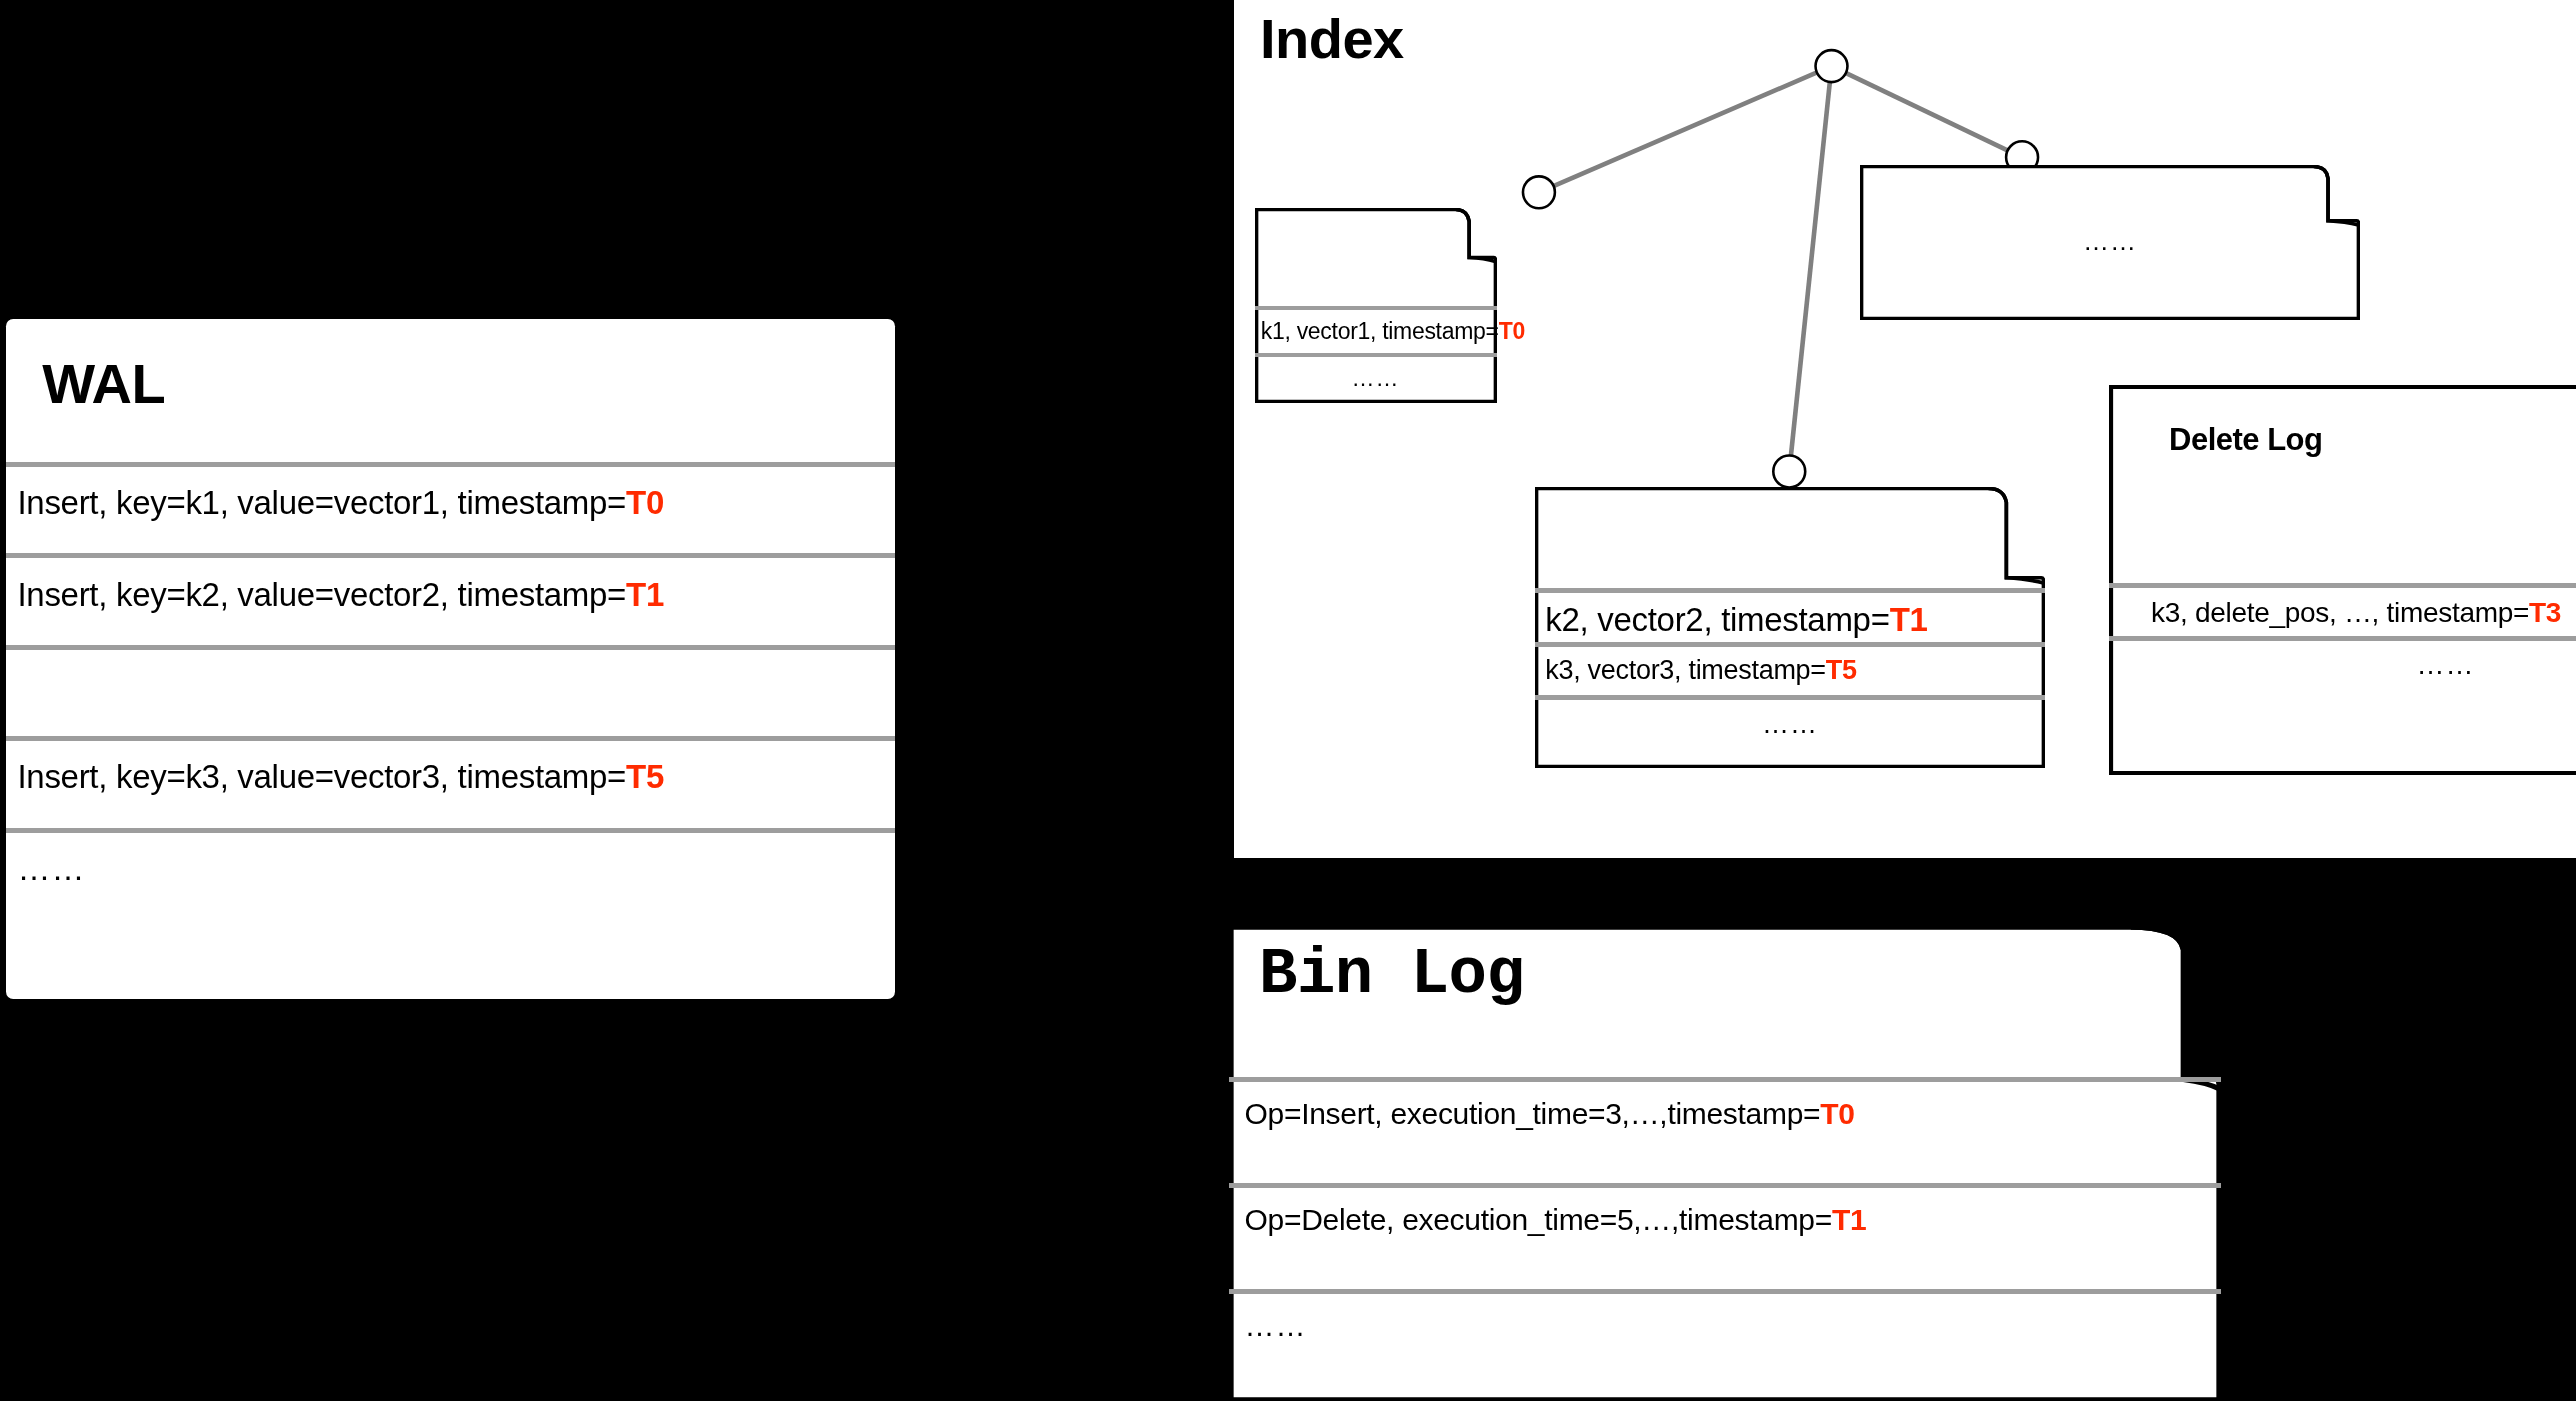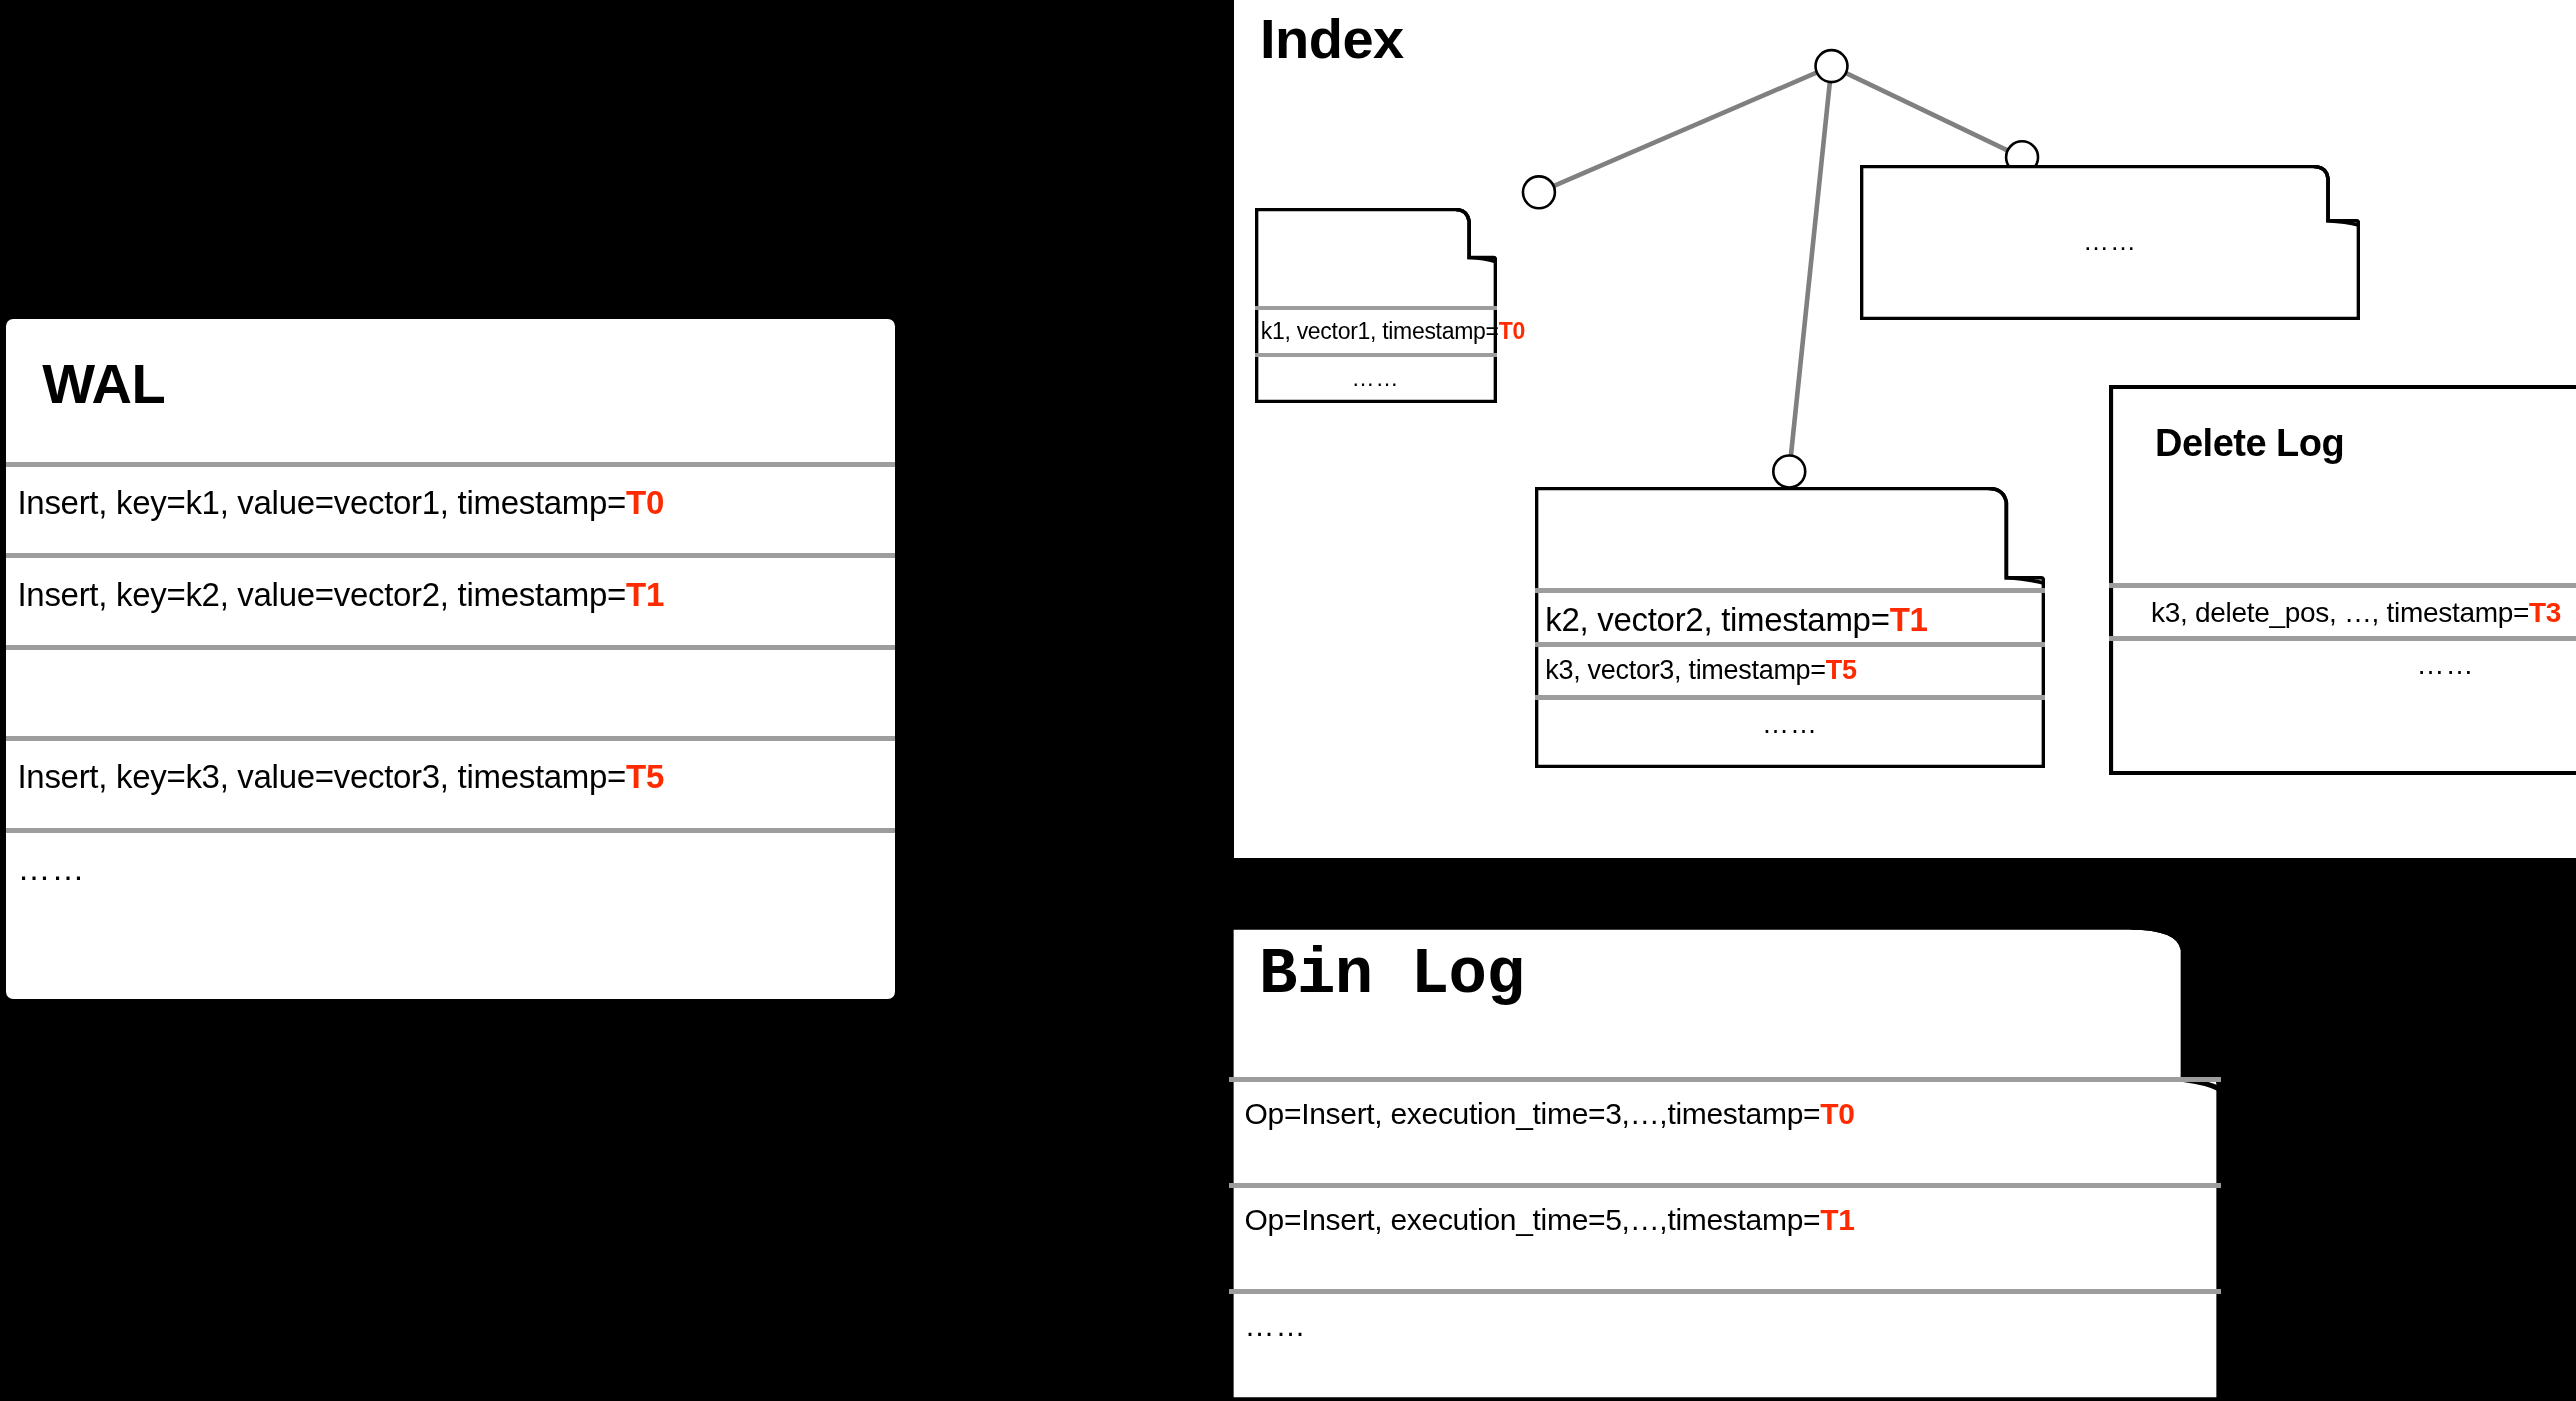--- a/index.html
+++ b/index.html
@@ -54,21 +54,21 @@
   .doc {
     position: absolute;
   }
   .doc-svg { position: absolute; left: 0; top: 0; width: 100%; height: 100%; }
 
   #k1box  { left: 20.6px;  top: 208px;  width: 242px;  height: 195px; }
   #dotbox { left: 626px; top: 165px; width: 500px; height: 155px; }
   #k23box { left: 301px; top: 487px;  width: 510px; height: 281px; }
   #dellog { left: 875px; top: 385px; width: 673px; height: 390px; }
 
-  #dellog-title { left: 46px; top: 37px; font-size: 38px; }
+  #dellog-title { left: 60px; top: 37px; font-size: 31px; }
 
   
   #binlog { left: 1229px; top: 925px; width: 992px; height: 477px; }
   #binlog-title { left: 30px; top: 14.4px; font-size: 64px; font-family: Liberation Mono, monospace; }
 
   .centered { text-align: center; width: 100%; left: 0 !important; }
 </style>
 </head>
 <body>
 
@@ -185,21 +185,21 @@
     </svg>
     <div class="panel-title" id="binlog-title">Bin Log</div>
 
     <div class="hline" style="left:0; top:152px; width:992px; height:5.2px;"></div>
     <div class="row-text" style="left:15.5px; top:172px; font-size:30px;">
       <span>Op=Insert, execution_time=3,…,timestamp=</span><span class="ts">T0</span>
     </div>
 
     <div class="hline" style="left:0; top:258px; width:992px; height:5.2px;"></div>
     <div class="row-text" style="left:15.5px; top:278px; font-size:30px;">
-      <span>Op=Insert, execution_time=5,…,timestamp=</span><span class="ts">T1</span>
+      <span>Op=Delete, execution_time=5,…,timestamp=</span><span class="ts">T1</span>
     </div>
 
     <div class="hline" style="left:0; top:364px; width:992px; height:5.2px;"></div>
     <div class="row-text ellipsis" style="left:15.5px; top:384px; font-size:30px;">
       <span>……</span>
     </div>
   </div>
 
 </div>
 

